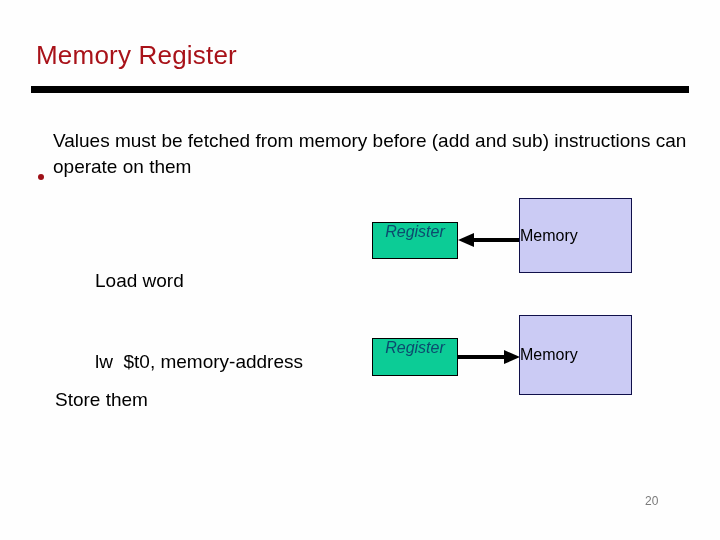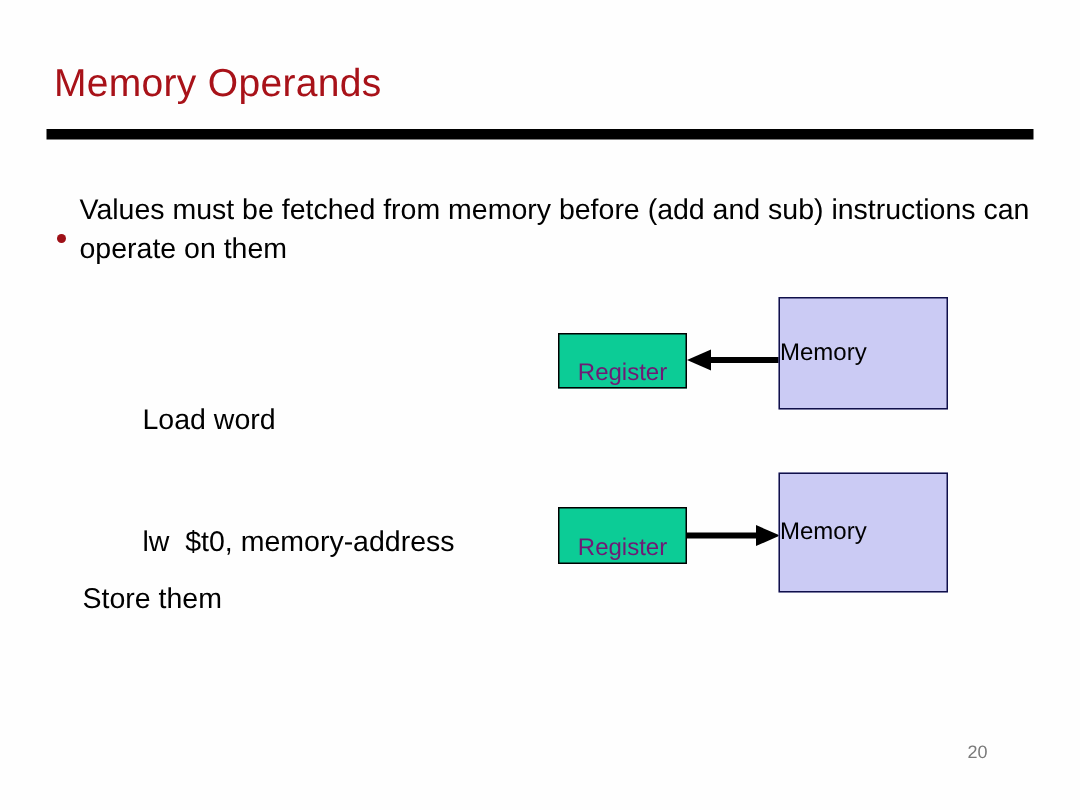--- a/index.html
+++ b/index.html
@@ -43,21 +43,21 @@
 
   
   #bullet-block {
     position: absolute;
     left: 38px;
     top: 128px;
     width: 662px;
   }
   .bullet-row {
     display: flex;
-    align-items: center;
+    align-items: flex-end;
   }
   .bullet-dot {
     flex: 0 0 auto;
     width: 6px;
     height: 6px;
     border-radius: 50%;
     background: #9e1017;
     margin-top: 10px;
     margin-right: 9px;
   }
@@ -86,24 +86,25 @@
   }
   #row-load  .instr { top: 15px; margin-left: 40px; }
   #row-store .instr { top: 17px; }
 
   .register-box {
     position: absolute;
     background: #0ccc96;
     border: 1px solid #000000;
     box-sizing: border-box;
     display: flex;
-    align-items: flex-end;
+    align-items: flex-start;
     justify-content: center;
     font-size: 16px;
-    color: #701a75;
+    color: #0c4a6e;
+    font-style: italic;
   }
   #row-load  .register-box { left: 372px; top: 24px; width: 86px; height: 37px; }
   #row-store .register-box { left: 372px; top: 23px; width: 86px; height: 38px; }
 
   .memory-box {
     position: absolute;
     background: #cbcbf4;
     border: 1px solid #10104a;
     box-sizing: border-box;
     display: flex;
@@ -142,21 +143,21 @@
     top: 494px;
     font-size: 12px;
     color: #7a7a7a;
   }
 </style>
 </head>
 <body>
 
 <div id="slide">
 
-  <div id="title">Memory Operands</div>
+  <div id="title">Memory Register</div>
 
   <div id="divider"></div>
 
   <div id="bullet-block">
     <div class="bullet-row">
       <span class="bullet-dot"></span>
       <span class="bullet-text">Values must be fetched from memory before (add and sub) instructions can operate on them</span>
     </div>
   </div>
 

